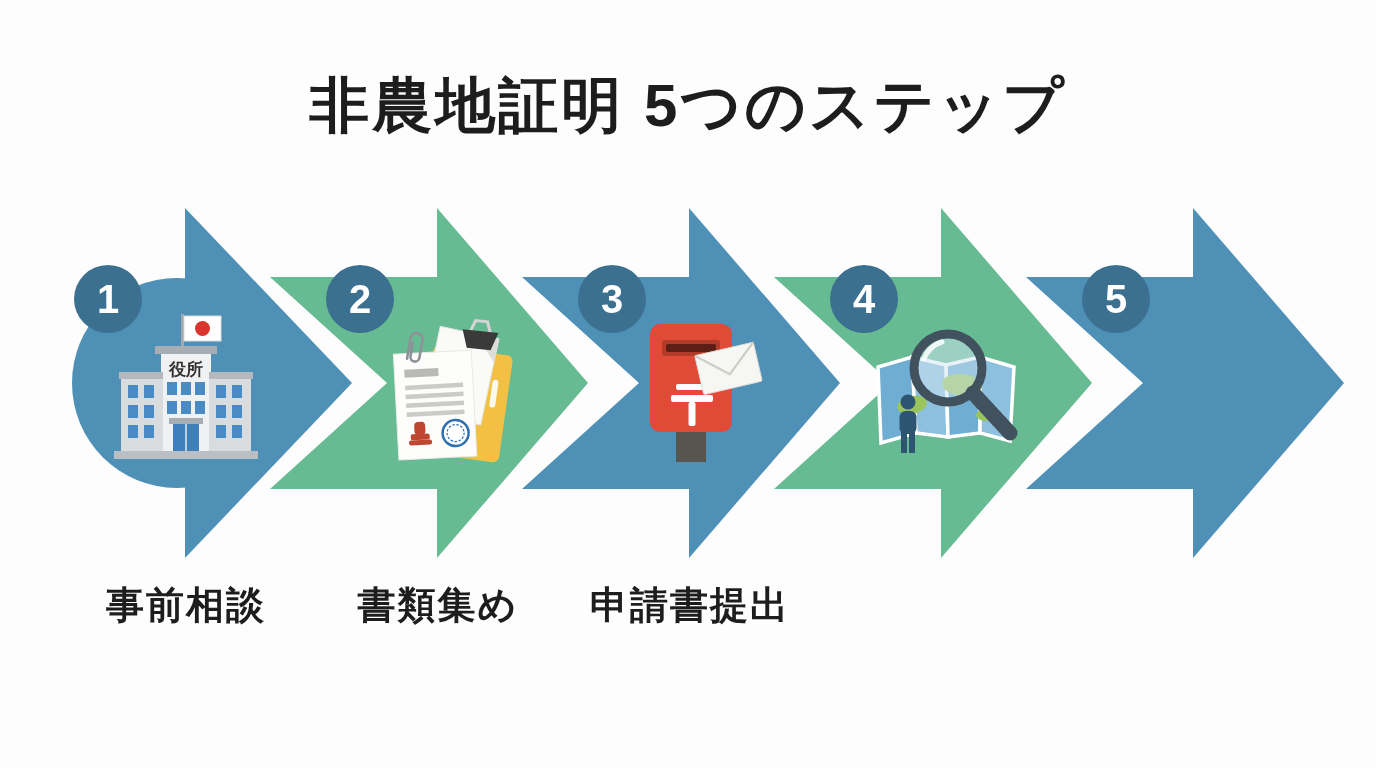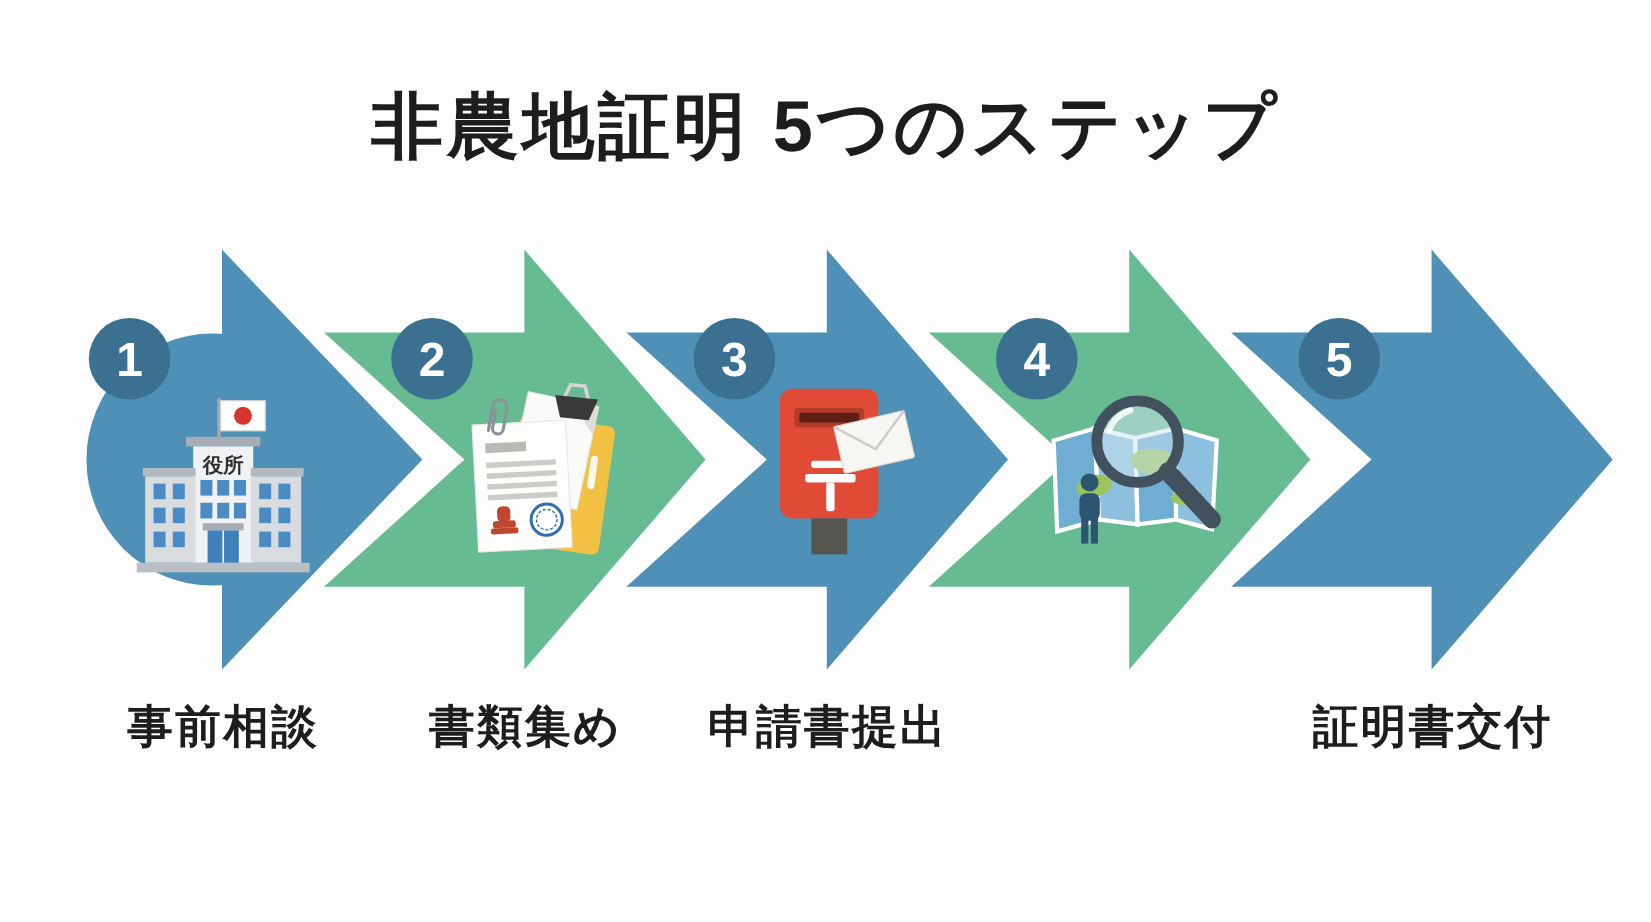--- a/index.html
+++ b/index.html
@@ -62,21 +62,21 @@
     <g>
       <circle cx="864" cy="299" r="34" fill="#3b7090"></circle>
       <text class="badge-num" x="864" y="313" text-anchor="middle">4</text>
     </g>
     <g>
       <circle cx="1116" cy="299" r="34" fill="#3b7090"></circle>
       <text class="badge-num" x="1116" y="313" text-anchor="middle">5</text>
     </g>
   </svg>
 
-  <div class="icon" style="left:111px;top:332px;width:150px;height:145px;">
+  <div class="icon" style="left:111px;top:314px;width:150px;height:145px;">
     <svg width="150" height="145" viewBox="0 0 150 145">
       <g>
         <rect x="70" y="0" width="3" height="34" fill="#a3a8ad"></rect>
         <rect x="73" y="2" width="37" height="25" fill="#ffffff" stroke="#dcdcdc"></rect>
         <circle cx="91.5" cy="14.5" r="7.5" fill="#d8362c"></circle>
       </g>
       <rect x="44" y="32" width="62" height="8" fill="#a7adb4"></rect>
       <rect x="50" y="40" width="50" height="97" fill="#eff1f3"></rect>
       <text class="icon-text" x="75" y="61" font-size="17" fill="#2f2f2f" text-anchor="middle">役所</text>
       <g fill="#4b8bc3">
@@ -198,15 +198,14 @@
         <path d="M54,34 A28,28 0 0 1 72,17" stroke="#ffffff" stroke-width="5" fill="none" stroke-linecap="round" opacity="0.85"></path>
         <line x1="103" y1="68" x2="140" y2="108" stroke="#41525e" stroke-width="15" stroke-linecap="round"></line>
       </g>
     </svg>
   </div>
 
 
   <div class="step-label" style="left:186px;">事前相談</div>
   <div class="step-label" style="left:438px;">書類集め</div>
   <div class="step-label" style="left:690px;">申請書提出</div>
-  <div class="step-label" style="left:1194px;">証明書交付</div>
 
 </div>
 
 </body></html>

